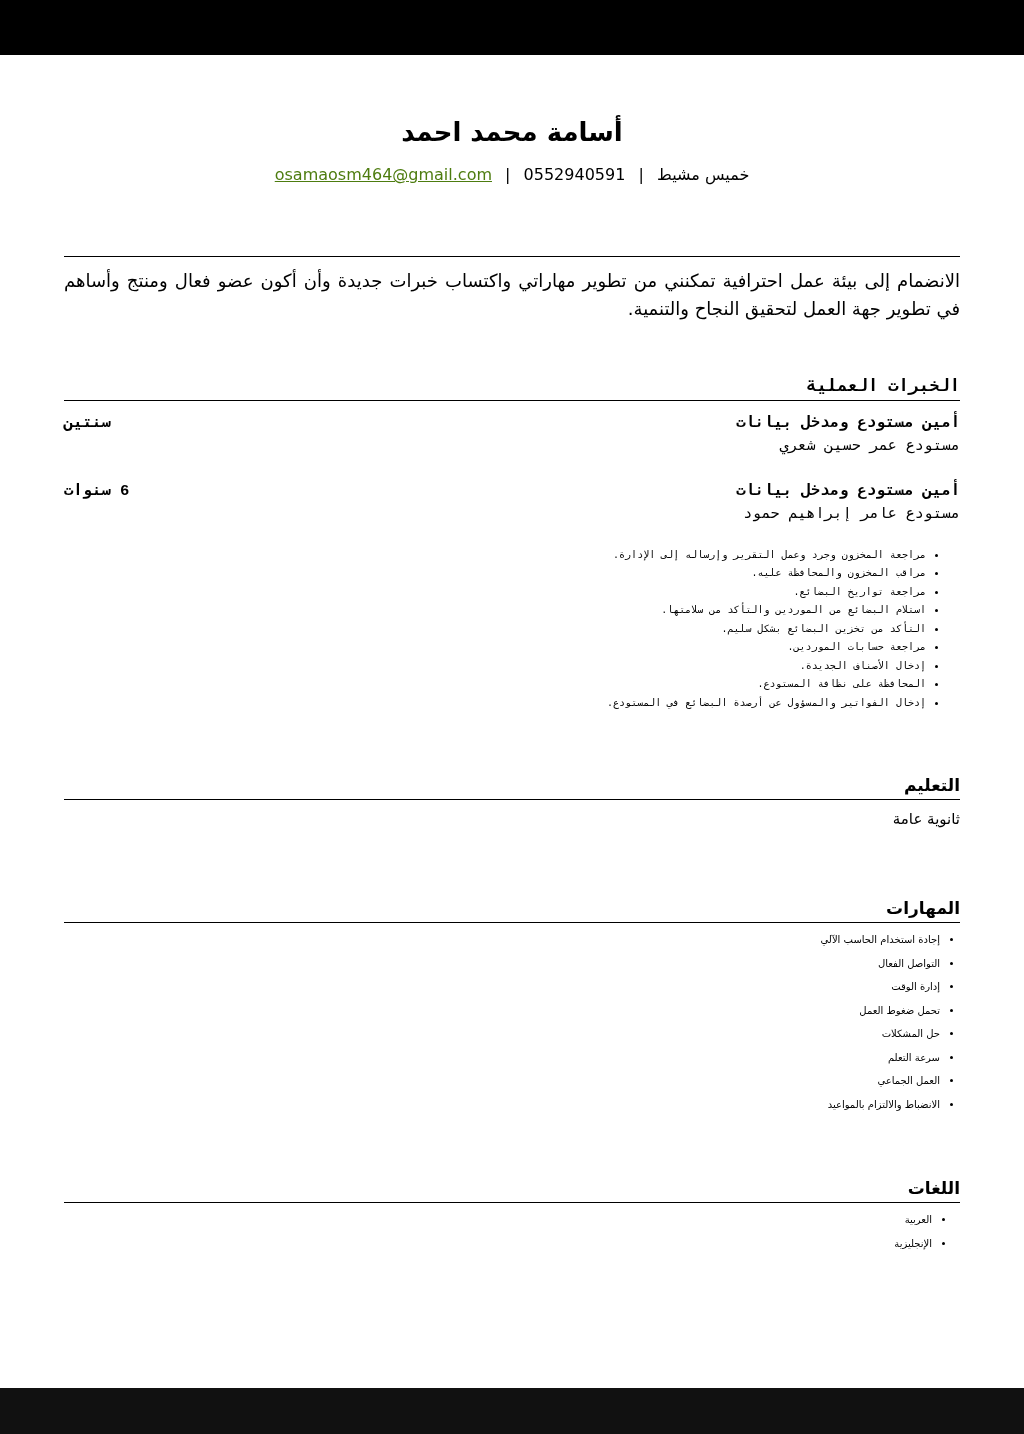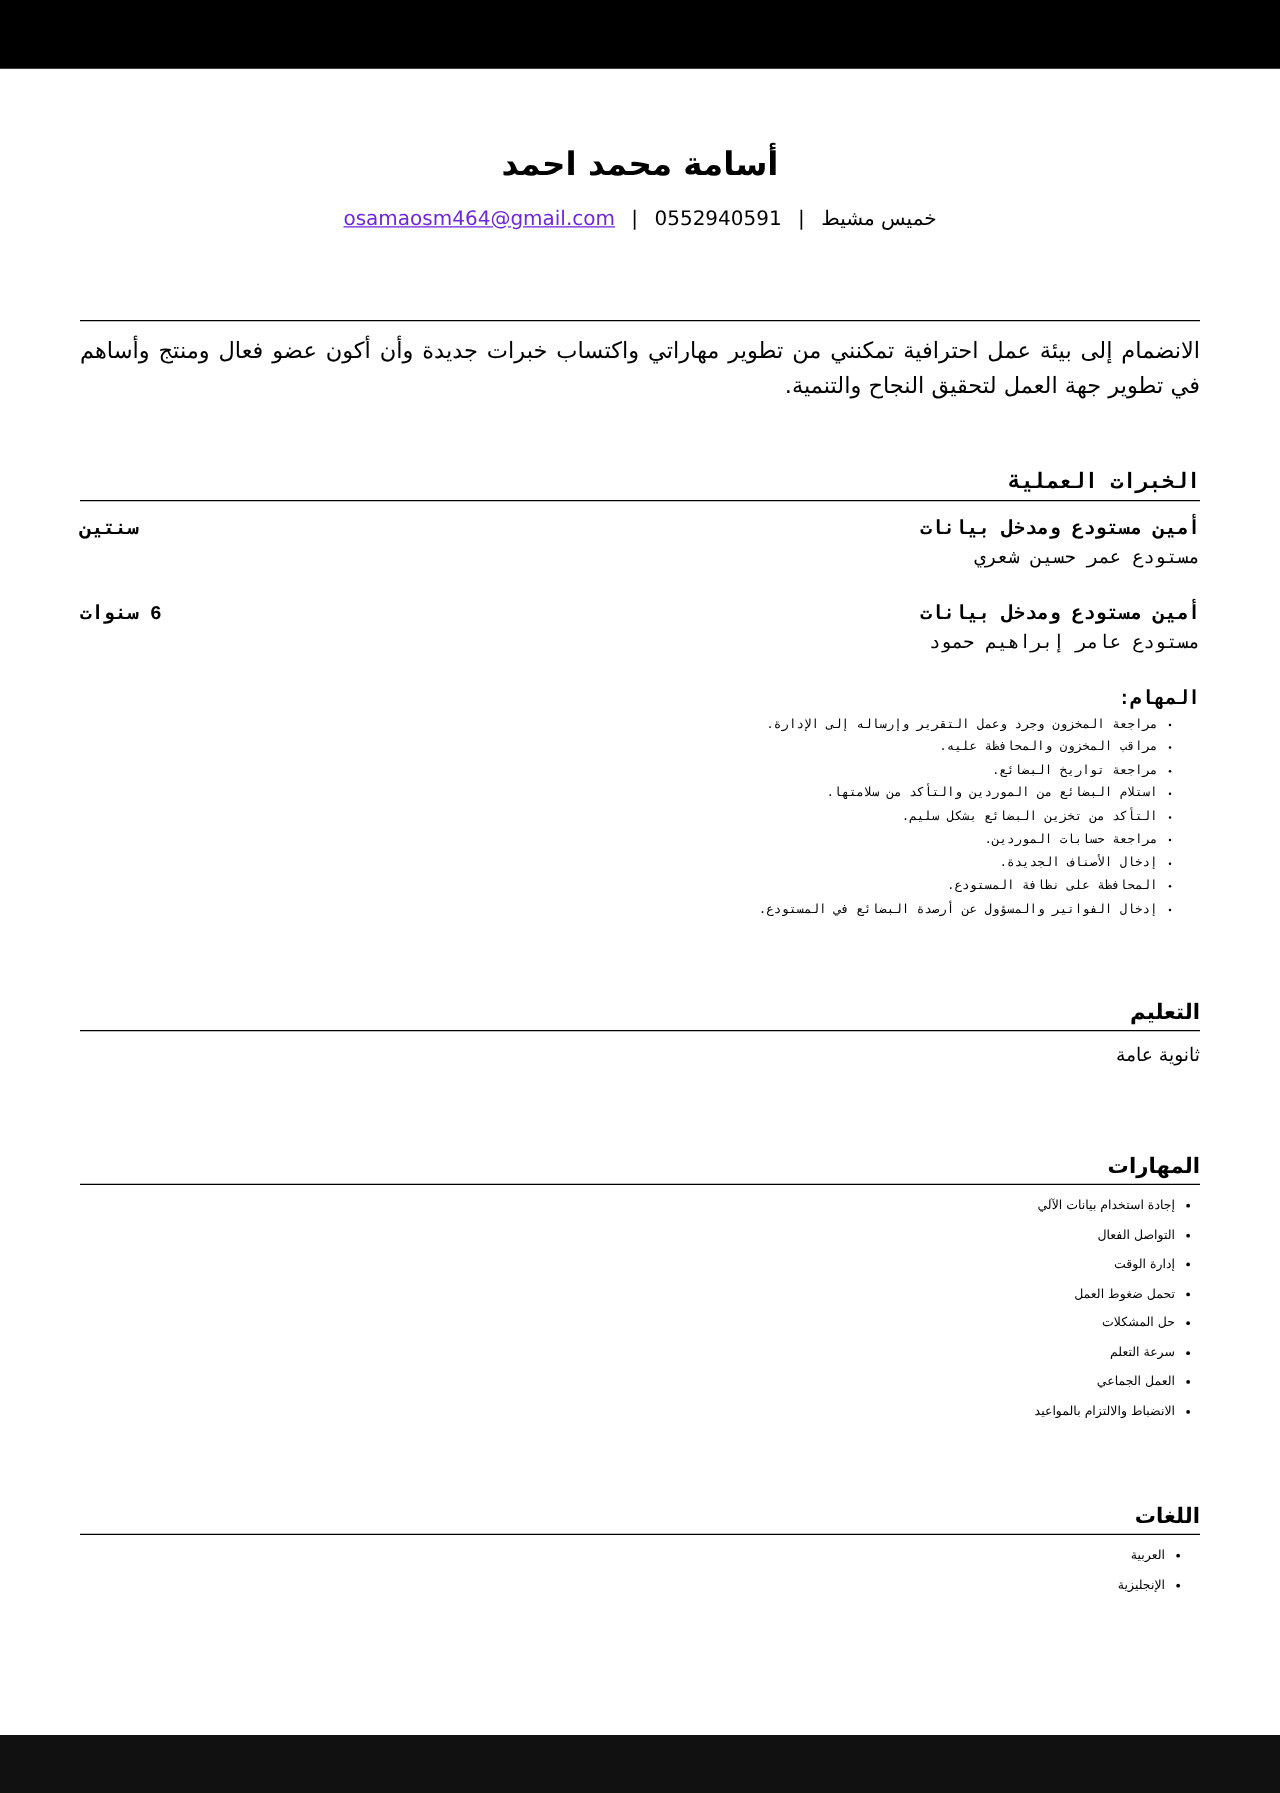--- a/index.html
+++ b/index.html
@@ -40,21 +40,21 @@
     font-weight: bold;
   }
   .contact-line {
     margin-top: 18px;
     text-align: center;
     font-size: 16px;
     direction: rtl;
   }
   .contact-line .sep { margin: 0 8px; }
   a.email-link {
-    color: #6d28d9;
+    color: #4d7c0f;
     text-decoration: underline;
     cursor: pointer;
   }
   .section { margin-top: 0; }
   .section-heading {
     font-size: 17px;
     font-weight: bold;
     text-align: right;
     padding-bottom: 4px;
   }
@@ -143,21 +143,20 @@
       </div>
 
       <div class="job">
         <div class="job-head">
           <span class="job-role">أمين مستودع ومدخل بيانات</span>
           <span class="job-duration">6 سنوات</span>
         </div>
         <div class="job-company">مستودع عامر إبراهيم حمود</div>
       </div>
 
-      <div class="tasks-label">المهام:</div>
       <ul class="bullet-list tasks-list">
         <li>مراجعة المخزون وجرد وعمل التقرير وإرساله إلى الإدارة.</li>
         <li>مراقب المخزون والمحافظة عليه.</li>
         <li>مراجعة تواريخ البضائع.</li>
         <li>استلام البضائع من الموردين والتأكد من سلامتها.</li>
         <li>التأكد من تخزين البضائع بشكل سليم.</li>
         <li>مراجعة حسابات الموردين.</li>
         <li>إدخال الأصناف الجديدة.</li>
         <li>المحافظة على نظافة المستودع.</li>
         <li>إدخال الفواتير والمسؤول عن أرصدة البضائع في المستودع.</li>
@@ -167,21 +166,21 @@
     <div class="section education">
       <div class="section-heading">التعليم</div>
       <hr class="section-rule">
       <div class="education-item">ثانوية عامة</div>
     </div>
 
     <div class="section skills">
       <div class="section-heading">المهارات</div>
       <hr class="section-rule">
       <ul class="bullet-list skills-list">
-        <li>إجادة استخدام بيانات الآلي</li>
+        <li>إجادة استخدام الحاسب الآلي</li>
         <li>التواصل الفعال</li>
         <li>إدارة الوقت</li>
         <li>تحمل ضغوط العمل</li>
         <li>حل المشكلات</li>
         <li>سرعة التعلم</li>
         <li>العمل الجماعي</li>
         <li>الانضباط والالتزام بالمواعيد</li>
       </ul>
     </div>
 

